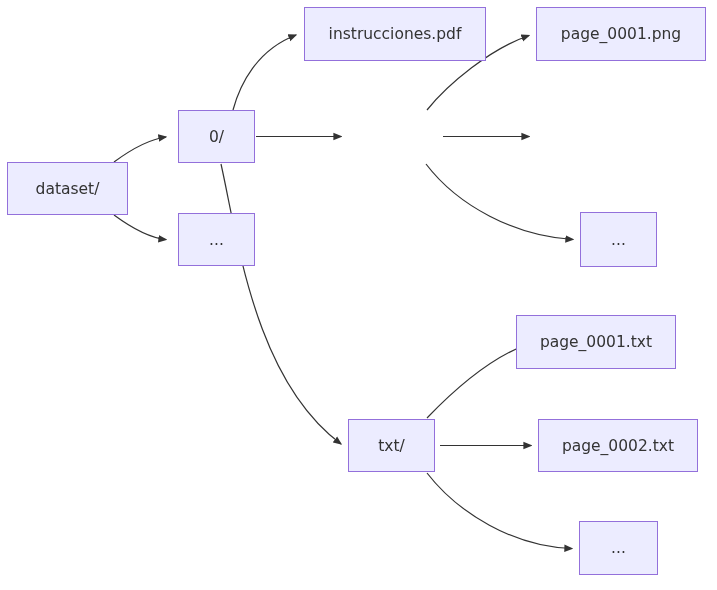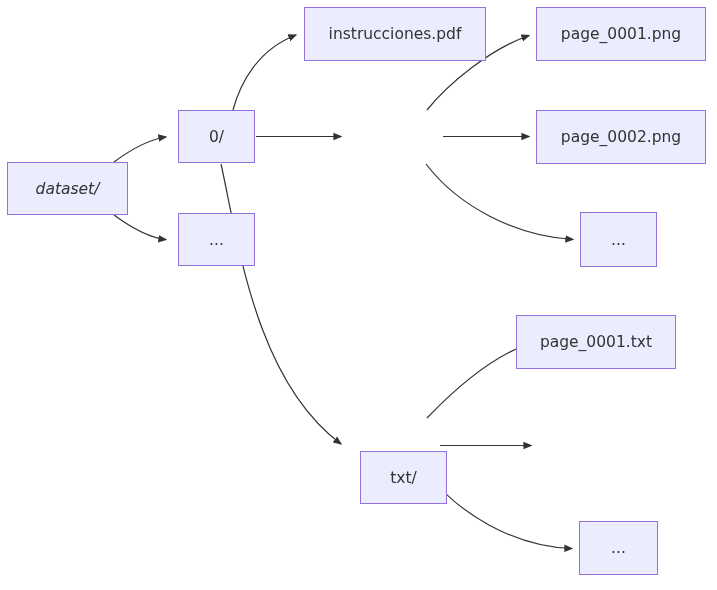--- a/index.html
+++ b/index.html
@@ -62,35 +62,35 @@
     <path class="edge" d="M 256,136.5 L 341,136.5" marker-end="url(#arrow)"></path>
     <path class="edge" d="M 221,164 C 238,240 255,380 341,444" marker-end="url(#arrow)"></path>
     <path class="edge" d="M 427,110 C 448,84 490,49 529,35.5" marker-end="url(#arrow)"></path>
     <path class="edge" d="M 443,136.5 L 529,136.5" marker-end="url(#arrow)"></path>
     <path class="edge" d="M 426,164 C 458,206 515,236 573,239.5" marker-end="url(#arrow)"></path>
     <path class="edge" d="M 427,418 C 452,392 492,356 531,343" marker-end="url(#arrow)"></path>
     <path class="edge" d="M 440,445.5 L 531,445.5" marker-end="url(#arrow)"></path>
     <path class="edge" d="M 427,473 C 458,513 514,547 572,548.5" marker-end="url(#arrow)"></path>
   </svg>
 
-  <div class="node" style="left:7px;   top:162px; width:121px; height:53px;font-style:italic;">dataset/</div>
+  <div class="node" style="left:7px;   top:162px; width:121px; height:53px;">dataset/</div>
 
   <div class="node" style="left:178px; top:110px; width:77px;  height:53px;">0/</div>
 
   <div class="node" style="left:178px; top:213px; width:77px;  height:53px;">...</div>
 
   <div class="node" style="left:304px; top:7px;   width:182px; height:54px;">instrucciones.pdf</div>
 
 
   <div class="node" style="left:536px; top:7px;   width:170px; height:54px;text-align:right;">page_0001.png</div>
 
-  <div class="node" style="left:536px; top:110px; width:170px; height:54px;">page_0002.png</div>
 
   <div class="node" style="left:580px; top:212px; width:77px;  height:55px;">...</div>
 
-  <div class="node" style="left:360px; top:419px; width:87px;  height:53px;margin-top:32px;">txt/</div>
+  <div class="node" style="left:348px; top:419px; width:87px;  height:53px;">txt/</div>
 
   <div class="node" style="left:516px; top:315px; width:160px; height:54px;">page_0001.txt</div>
 
+  <div class="node" style="left:538px; top:419px; width:160px; height:53px;">page_0002.txt</div>
 
   <div class="node" style="left:579px; top:521px; width:79px;  height:54px;">...</div>
 
 </div>
 
 </body></html>

